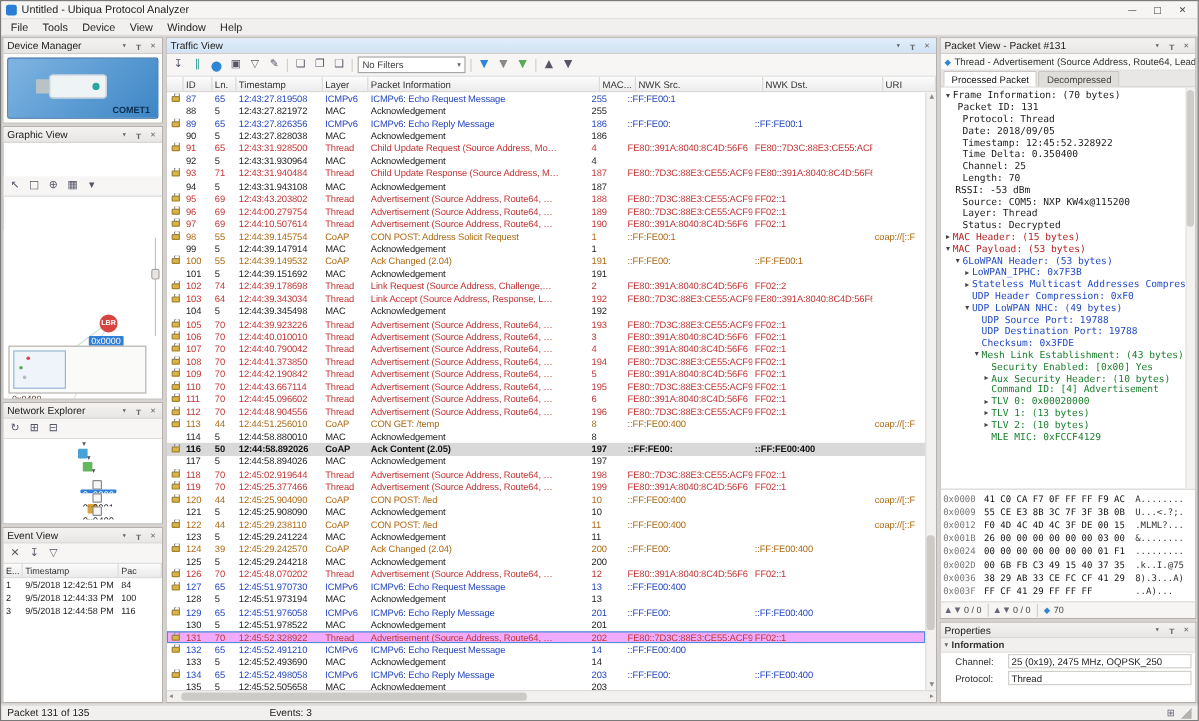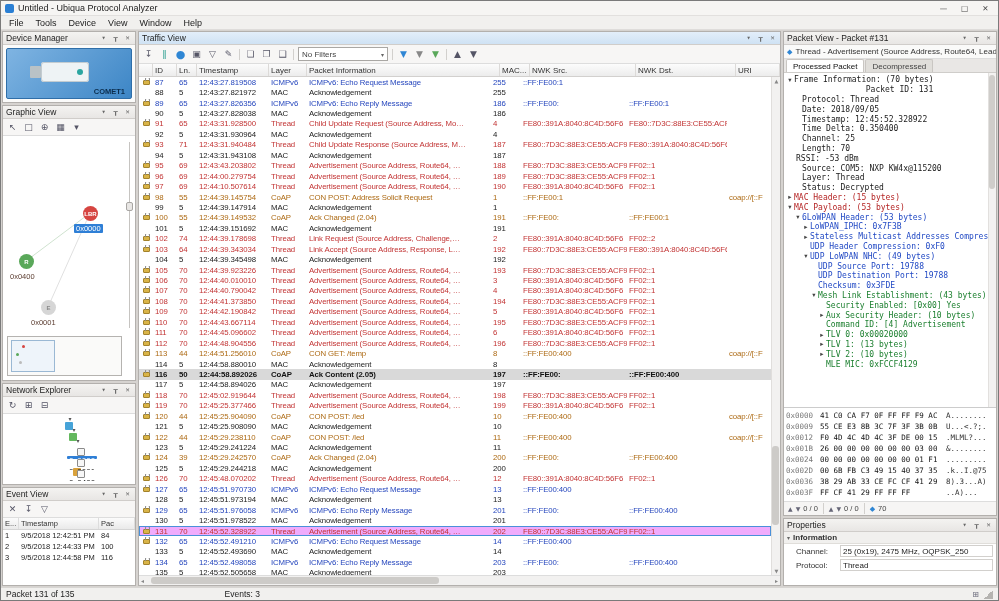--- a/index.html
+++ b/index.html
@@ -27,21 +27,21 @@
   .vsep{width:1px;height:11px;background:#d2d0cd;margin:0 2px;flex:none;}
   
   #device-manager{height:72px;flex:none;}
   .dm-body{flex:1;padding:3px;background:#fbfbfa;}
   .device-card{height:100%;border-radius:2px;background:linear-gradient(135deg,#7fb4e2,#3d86c6);border:1px solid #2f6ea8;position:relative;overflow:hidden;text-align:right;}
   .dongle{position:absolute;left:34px;top:13px;width:48px;height:20px;background:#eef3f5;border-radius:3px;box-shadow:inset 0 0 0 1px #c3ccd1;}
   .dongle::before{content:"";position:absolute;left:-11px;top:4px;width:11px;height:12px;background:#b9c2c6;border-radius:1px;}
   .dongle::after{content:"";position:absolute;right:6px;top:7px;width:6px;height:6px;border-radius:50%;background:#2aa5a0;}
   .device-label{position:absolute;right:6px;bottom:2px;font-size:7.5px;color:#0b2d4d;font-weight:bold;}
   
-  #graphic-view{height:276px;flex:none;}
+  #graphic-view{height:228px;flex:none;gap:28px;}
   .gv-canvas{flex:1;position:relative;background:#fff;overflow:hidden;}
   .gv-links{position:absolute;left:0;top:0;}
   .gnode{position:absolute;width:15px;height:15px;border-radius:50%;display:flex;align-items:center;justify-content:center;font-size:6px;color:#fff;font-weight:bold;}
   .gnode-label{position:absolute;font-size:7.5px;color:#5a3b2e;}
   .gnode-label.sel{background:#2f7fd6;color:#fff;padding:0 2px;border-radius:1px;}
   .node-lbr{left:80px;top:70px;background:#d64541;}
   .node-r{left:16px;top:118px;background:#5aa85a;}
   .node-e{left:38px;top:164px;background:#d6d6d6;color:#8a8a8a;}
   .lbl-lbr{left:71px;top:88px;}
   .lbl-r{left:7px;top:136px;}
@@ -955,21 +955,21 @@
         <div class="pv-tabs" id="pv-tabs" data-name="packet-view-tabs">
             <div class="pv-tab active" data-name="tab-processed-packet">Processed Packet</div>
             <div class="pv-tab" data-name="tab-decompressed">Decompressed</div>
           </div>
         <div class="pv-tree" data-name="packet-detail-tree">
           <div id="pv-tree" data-name="packet-tree-rows" style="padding-right:8px;">
               <div class="ptree-row" data-name="packet-tree-row" style="padding-left: 2px;">
                 <span class="arr" data-name="collapse-icon">▾</span>
                 <span class="c-black" data-name="packet-field-text">Frame Information: (70 bytes)</span>
               </div>
-              <div class="ptree-row" data-name="packet-tree-row" style="padding-left: 19px; justify-content: center;">
+              <div class="ptree-row" data-name="packet-tree-row" style="padding-left: 6px;">
                 <span class="arr" data-name="tree-indent-spacer"></span>
                 <span class="c-black" data-name="packet-field-text">Packet ID: 131</span>
               </div>
               <div class="ptree-row" data-name="packet-tree-row" style="padding-left: 10px;">
                 <span class="arr" data-name="tree-indent-spacer"></span>
                 <span class="c-black" data-name="packet-field-text">Protocol: Thread</span>
               </div>
               <div class="ptree-row" data-name="packet-tree-row" style="padding-left: 10px;">
                 <span class="arr" data-name="tree-indent-spacer"></span>
                 <span class="c-black" data-name="packet-field-text">Date: 2018/09/05</span>

